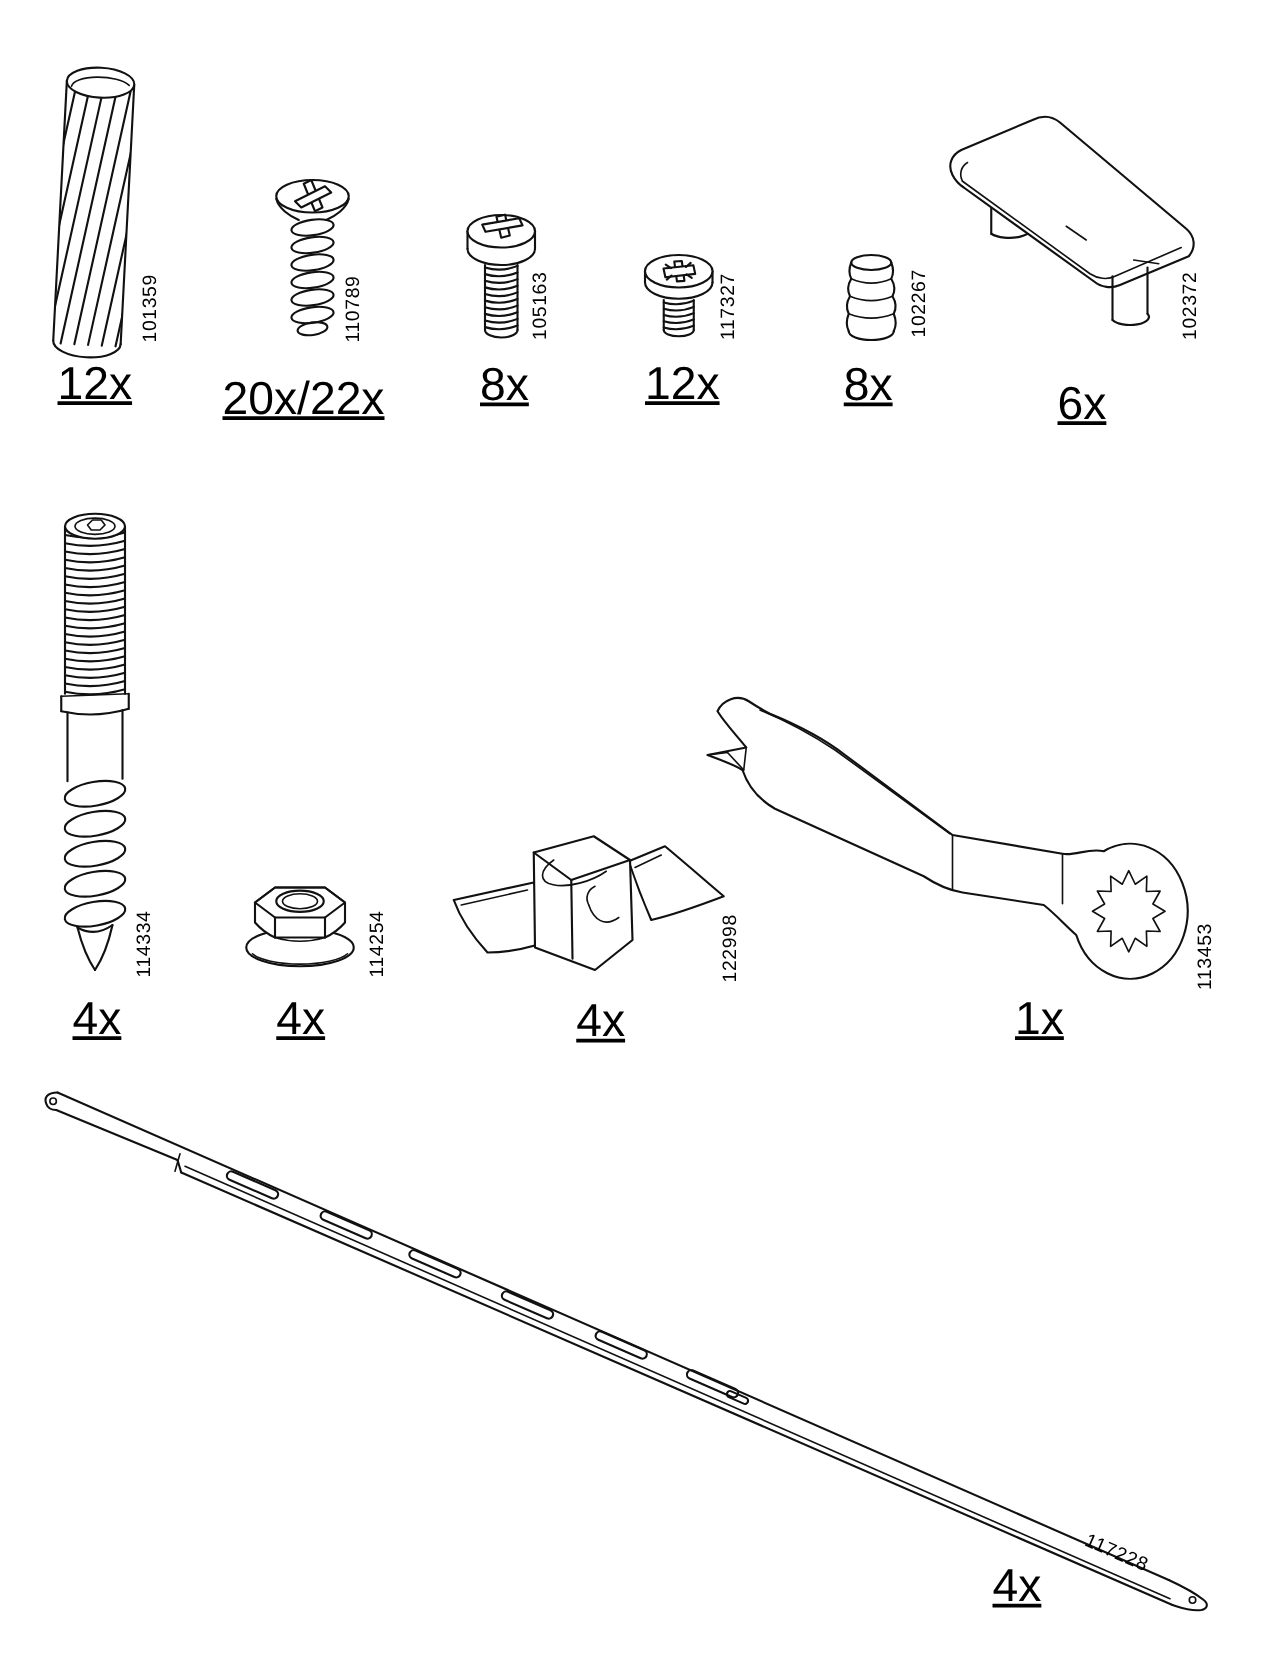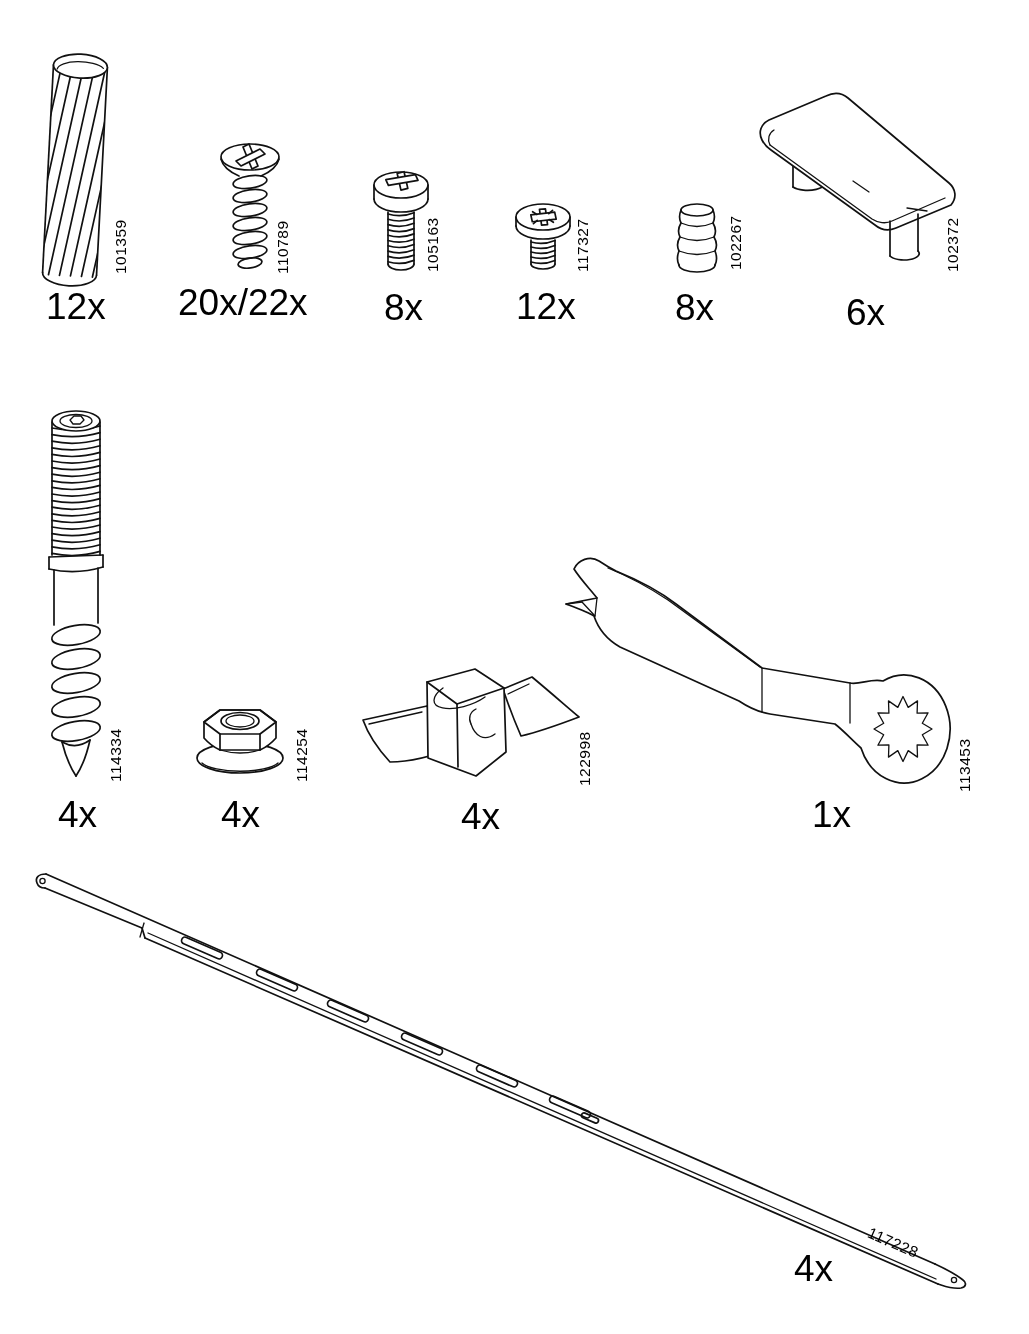--- a/index.html
+++ b/index.html
@@ -3,21 +3,21 @@
 <meta charset="utf-8">
 <style>
   html,body{margin:0;padding:0;background:#fff;}
   .sheet{position:relative;width:1029px;height:1334px;background:#ffffff;
          font-family:"Liberation Sans",sans-serif;color:#111;overflow:hidden;}
   figure.part{position:absolute;inset:0;margin:0;pointer-events:none;}
   svg.drawing{position:absolute;overflow:visible;}
   svg.drawing *{stroke:#111;stroke-width:1.7;fill:none;stroke-linecap:round;stroke-linejoin:round;}
   svg.drawing .thin{stroke-width:1.3;}
   svg.drawing .wf{fill:#ffffff;}
-  .qty{position:absolute;font-size:37px;line-height:1;color:#000;white-space:nowrap;}
+  .qty{position:absolute;font-size:37px;line-height:1;color:#000;white-space:nowrap;text-decoration:underline;}
   .pn{position:absolute;font-size:15.5px;line-height:1.1;letter-spacing:.5px;color:#000;
       white-space:nowrap;transform:rotate(-90deg);transform-origin:0 0;}
   .pn-angled{transform:rotate(23.5deg);transform-origin:0 0;}
 </style>
 </head>
 <body>
 
 <div class="sheet">
 
   <figure class="part">
@@ -60,21 +60,21 @@
         <ellipse cx="42" cy="50" rx="17" ry="6.2" transform="rotate(-8 42 50)"></ellipse>
         <ellipse cx="42" cy="64" rx="17" ry="6.2" transform="rotate(-8 42 64)"></ellipse>
         <ellipse cx="42" cy="78" rx="17" ry="6.2" transform="rotate(-8 42 78)"></ellipse>
         <ellipse cx="42" cy="92" rx="17" ry="6.2" transform="rotate(-8 42 92)"></ellipse>
         <ellipse cx="42" cy="106" rx="17" ry="6.2" transform="rotate(-8 42 106)"></ellipse>
         <ellipse cx="42" cy="120" rx="17" ry="6.2" transform="rotate(-8 42 120)"></ellipse>
         <ellipse cx="42" cy="131" rx="12" ry="5" transform="rotate(-8 42 131)"></ellipse>
       </g>
     </svg>
     <span class="pn" style="left:274px;top:274px">110789</span>
-    <span class="qty" style="left:178px;top:284px">20x/22x</span>
+    <span class="qty" style="left:178px;top:300px">20x/22x</span>
   </figure>
 
   <figure class="part">
     <svg class="drawing" style="left:372px;top:168px" width="72" height="108" viewBox="0 0 72 108">
       <path d="M2,17 L2,31"></path>
         <path d="M56,17 L56,31"></path>
       <path d="M2,31 A27,13 0 0 0 56,31"></path>
       <ellipse class="wf" cx="29" cy="17" rx="27" ry="13"></ellipse>
       <g class="thin" transform="rotate(-6 30 13)">
         <path class="wf" d="M26,5 L33,4 L35,21 L28,22 Z"></path>
@@ -151,21 +151,21 @@
       <path class="wf" d="M12,52 C8,44 11,36 19,32 L76,8 C84,4 92,5 98,10 L199,95 C206,101 207,110 201,117 L146,140 C139,143 131,142 125,137 L21,62 C15,58 13,54 12,52 Z"></path>
       <path class="thin" d="M20,57 C17,51 19,45 24,42"></path>
       <path class="thin" d="M20,57 L122,131 C128,135 136,136 142,133 L195,110"></path>
       <path class="thin" d="M103,93 L119,104"></path>
       <path class="thin" d="M157,120 L177,123"></path>
       <path d="M140,133 L140,168"></path>
         <path d="M168,126 L168,163"></path>
       <path d="M140,168 A14,6 0 0 0 168,163"></path>
     </svg>
     <span class="pn" style="left:944px;top:272px">102372</span>
-    <span class="qty" style="left:846px;top:294px">6x</span>
+    <span class="qty" style="left:846px;top:304px">6x</span>
   </figure>
 
   <figure class="part">
     <svg class="drawing" style="left:40px;top:408px" width="75" height="378" viewBox="0 0 75 378">
       <path d="M12,14 L12,147"></path>
         <path d="M60,14 L60,147"></path>
       <g class="thin">
         <path id="th7" d="M12,20 Q36,25 60,18"></path>
         <use href="#th7" y="6.6"></use>
           <use href="#th7" y="13.2"></use>

